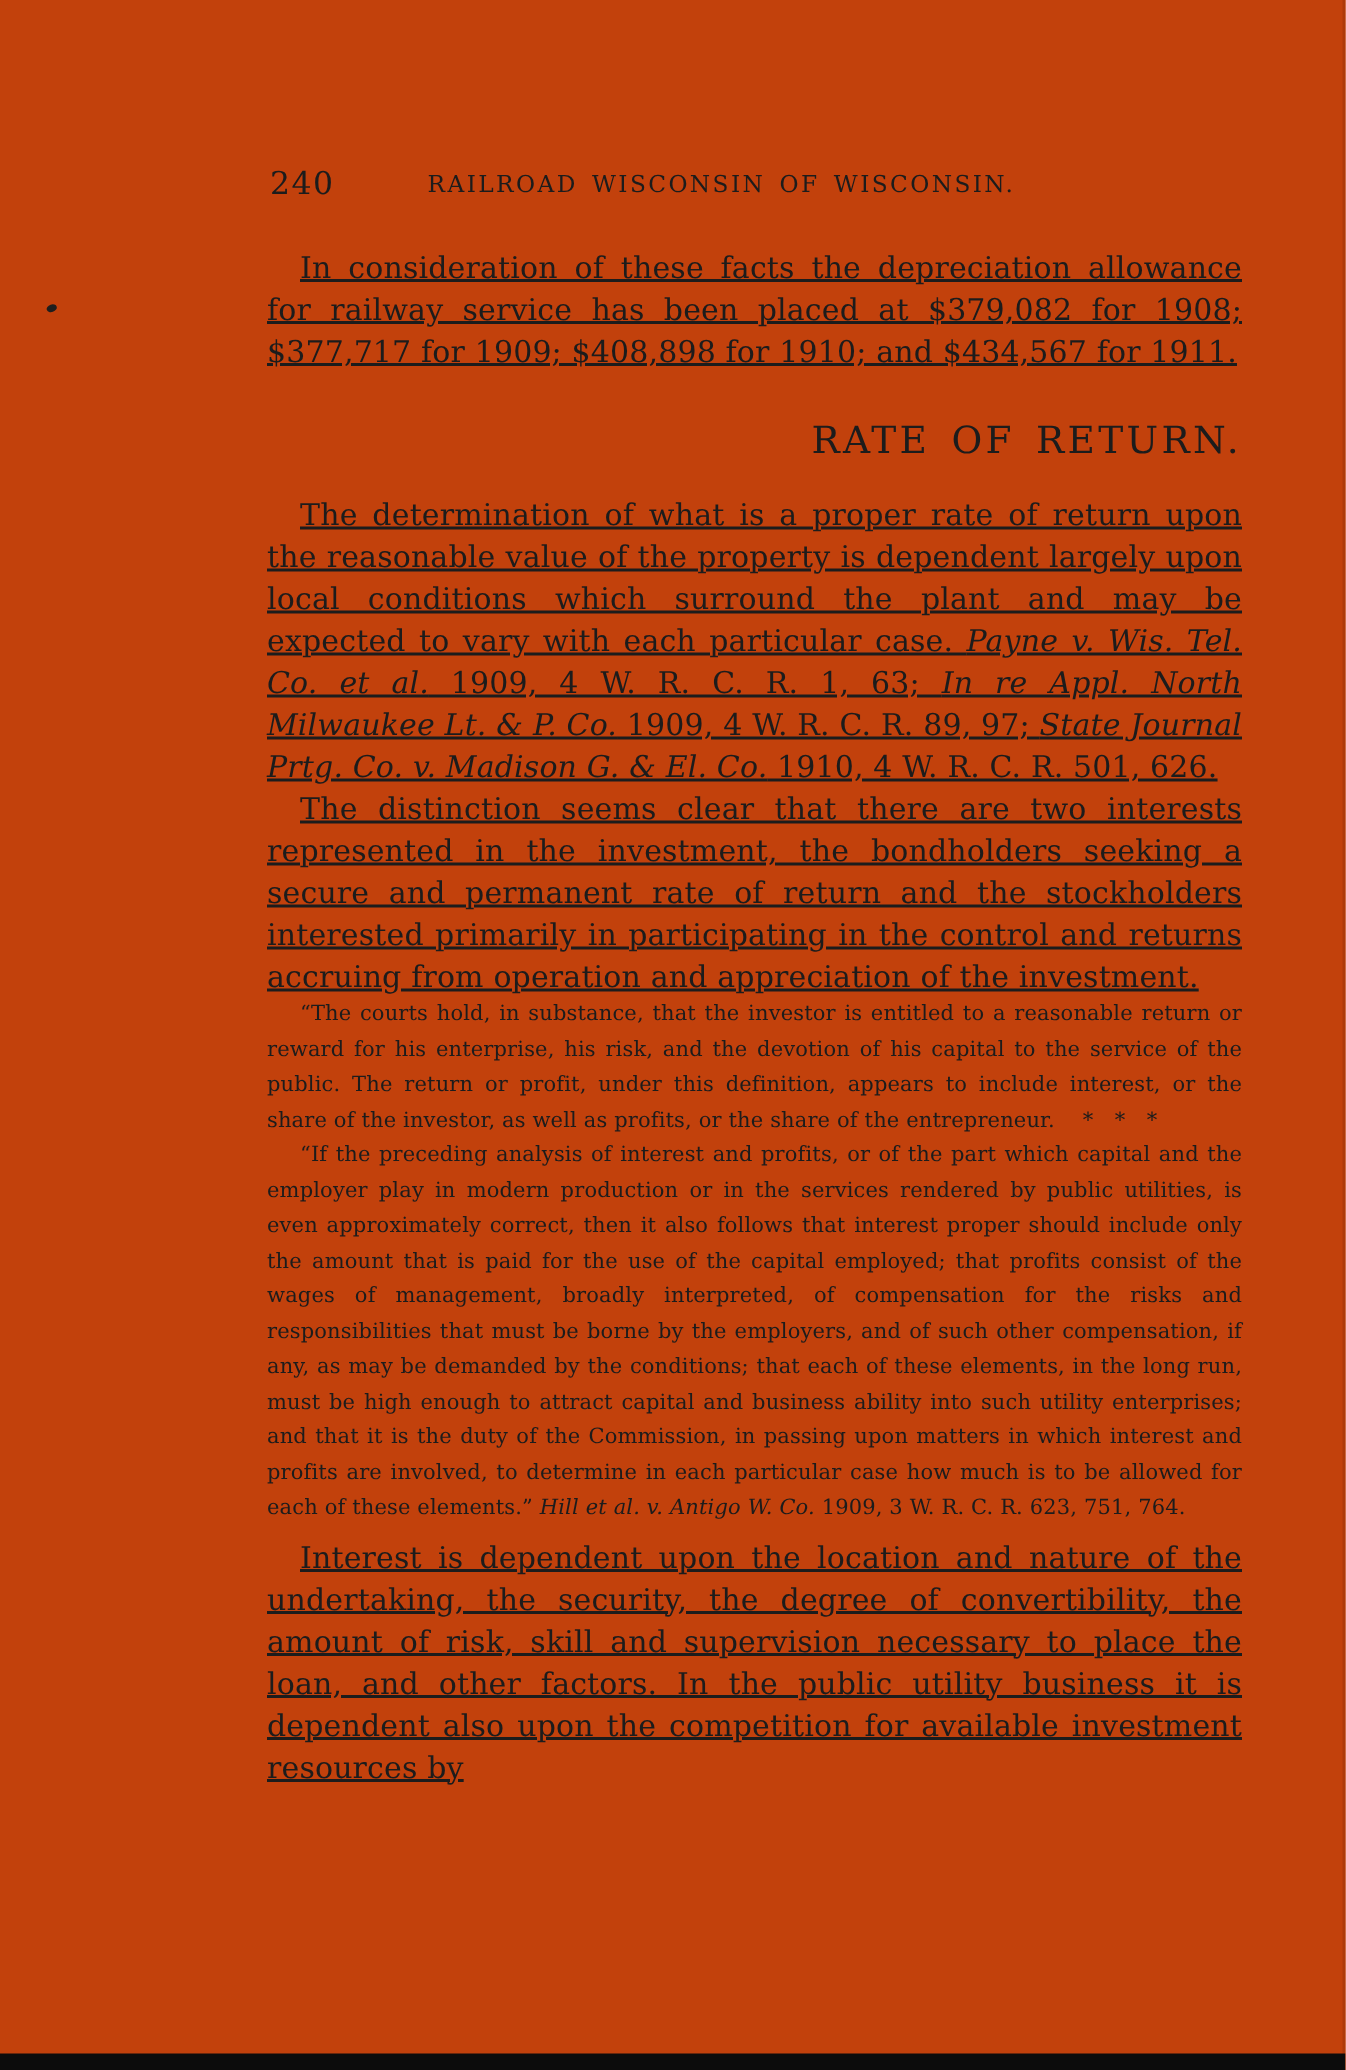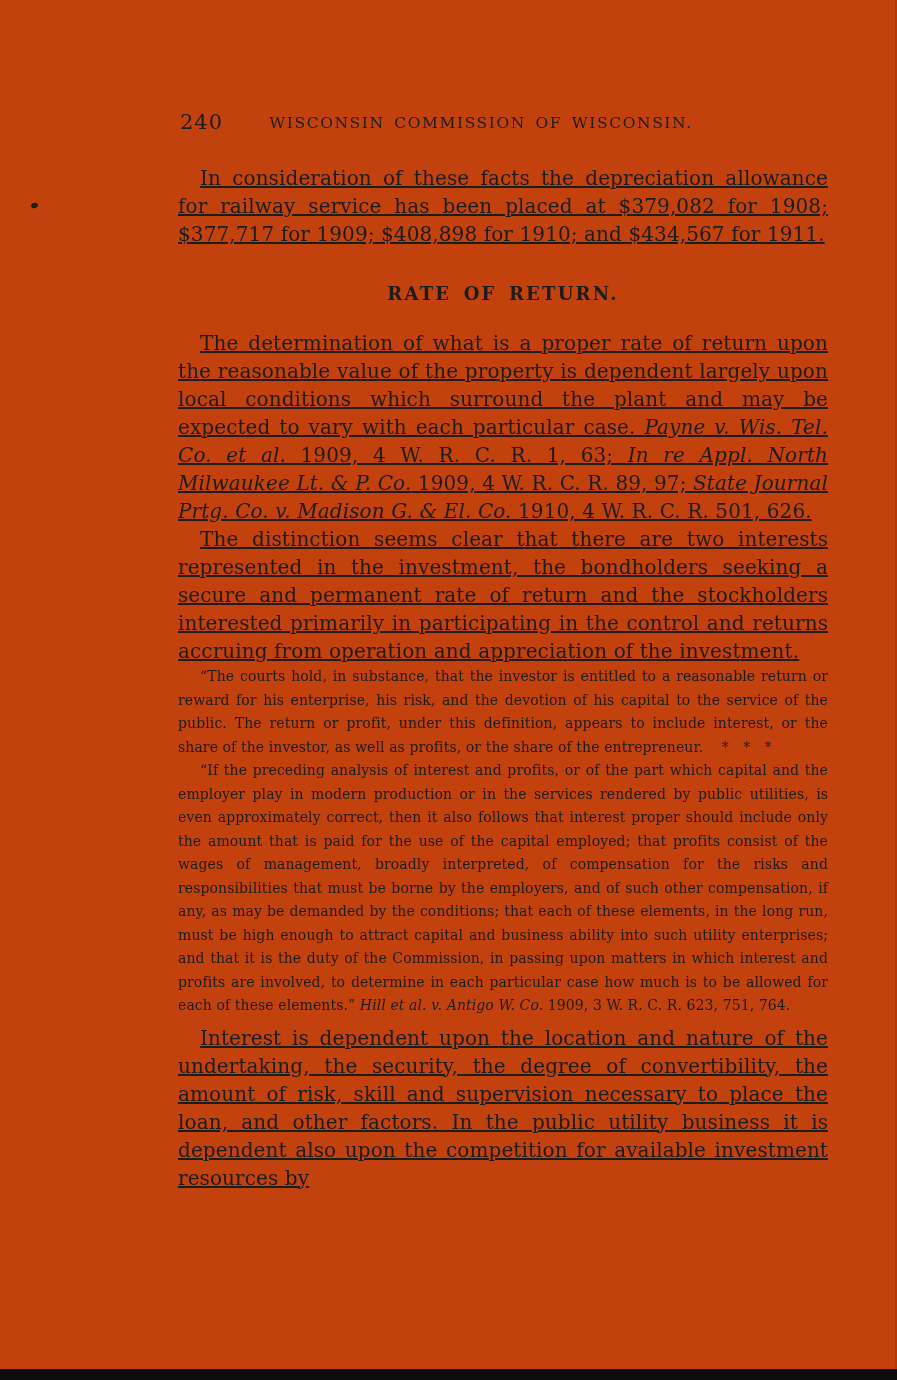--- a/index.html
+++ b/index.html
@@ -38,22 +38,22 @@
   }
   .para {
     margin: 0;
     text-align: justify;
     text-indent: 22px;
   }
   .body-para { font-size: 20px; line-height: 28px; letter-spacing: 0.1px; text-decoration: underline; }
   .quote-para { font-size: 14px; line-height: 23.5px; letter-spacing: 0.1px; }
   .section-heading {
     margin: 33px 0 22px 0;
-    text-align: center; text-indent: 0;
-    font-size: 18px; font-weight: 700;
+    text-align: right; text-indent: 0;
+    font-size: 25px; font-weight: 400;
     letter-spacing: 2.2px; word-spacing: 4px;
     line-height: 26px;
   }
   .cite { font-style: italic; }
   
   .scan-bar {
     position: absolute; left: 0; right: 0; bottom: 0;
     height: 11px; background: #0c0c0c;
   }
   .scan-speck {
@@ -69,21 +69,21 @@
 </style>
 </head>
 <body>
 
 <div class="page">
 
   <div class="scan-speck"></div>
 
   <div class="header">
     <span class="pageno">240</span>
-    <span class="running">WISCONSIN COMMISSION OF WISCONSIN.</span>
+    <span class="running">RAILROAD WISCONSIN OF WISCONSIN.</span>
   </div>
 
   <div class="body-col">
 
     <p class="para body-para"><span>In consideration of these facts the depreciation allowance for railway service has been placed at $379,082 for 1908; $377,717 for 1909; $408,898 for 1910; and $434,567 for 1911.</span></p>
 
     <h2 class="section-heading">RATE OF RETURN.</h2>
 
     <p class="para body-para"><span>The determination of what is a proper rate of return upon the reasonable value of the property is dependent largely upon local conditions which surround the plant and may be expected to vary with each particular case. </span><span class="cite">Payne v. Wis. Tel. Co. et al.</span><span> 1909, 4 W. R. C. R. 1, 63; </span><span class="cite">In re Appl. North Milwaukee Lt. &amp; P. Co.</span><span> 1909, 4 W. R. C. R. 89, 97; </span><span class="cite">State Journal Prtg. Co. v. Madison G. &amp; El. Co.</span><span> 1910, 4 W. R. C. R. 501, 626.</span></p>
 

